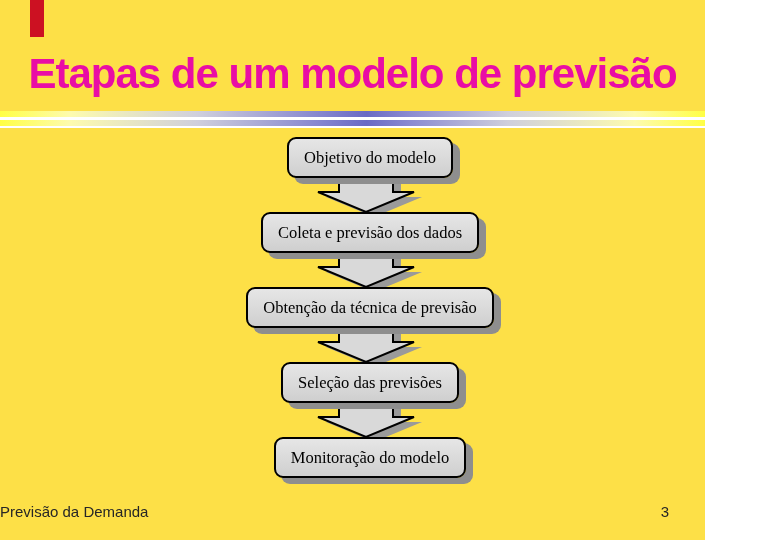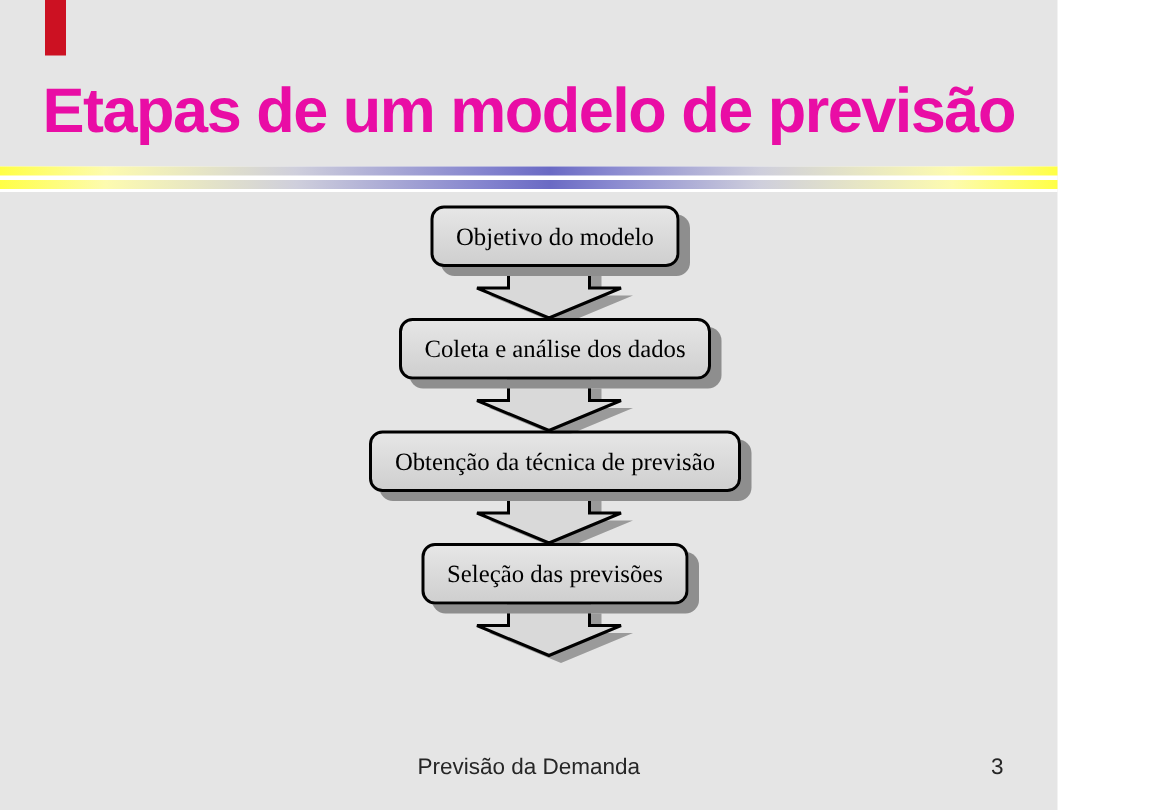--- a/index.html
+++ b/index.html
@@ -5,21 +5,21 @@
   html, body { margin: 0; padding: 0; }
   body {
     width: 780px; height: 540px;
     background: #ffffff;
     font-family: "Liberation Sans", sans-serif;
     overflow: hidden;
   }
   #slide {
     position: relative;
     width: 705px; height: 540px;
-    background: #e5e5e5;
+    background: #fde047;
   }
 
   
   .accent-bar {
     position: absolute;
     left: 30px; top: 0; width: 14px; height: 37px;
     background: #cc1122;
   }
 
   
@@ -80,21 +80,20 @@
     margin-bottom: 0px;
     z-index: 1;
     display: block;
   }
   .arrow-wrap svg { display: block; }
 
   
   .footer-title {
     position: absolute;
     top: 503px; left: 0; width: 100%;
-    text-align: center;
     font-size: 15px;
     color: #262626;
     font-family: "Liberation Sans", sans-serif;
   }
   .page-number {
     position: absolute;
     top: 503px; right: 36px;
     font-size: 15px;
     color: #262626;
     font-family: "Liberation Sans", sans-serif;
@@ -121,21 +120,21 @@
     </div>
 
     <div class="arrow-wrap">
       <svg width="106" height="41" viewBox="0 0 106 41">
         <polygon points="30,6 84,6 84,19 105,19 57,39 9,19 30,19" fill="#9a9a9a" stroke="none"></polygon>
         <polygon points="22,1 76,1 76,14 97,14 49,34 1,14 22,14" fill="#d9d9d9" stroke="#000000" stroke-width="2"></polygon>
       </svg>
     </div>
 
     <div class="step-box">
-      <span>Coleta e análise dos dados</span>
+      <span>Coleta e previsão dos dados</span>
     </div>
 
     <div class="arrow-wrap">
       <svg width="106" height="41" viewBox="0 0 106 41">
         <polygon points="30,6 84,6 84,19 105,19 57,39 9,19 30,19" fill="#9a9a9a" stroke="none"></polygon>
         <polygon points="22,1 76,1 76,14 97,14 49,34 1,14 22,14" fill="#d9d9d9" stroke="#000000" stroke-width="2"></polygon>
       </svg>
     </div>
 
     <div class="step-box">
@@ -153,19 +152,22 @@
       <span>Seleção das previsões</span>
     </div>
 
     <div class="arrow-wrap">
       <svg width="106" height="41" viewBox="0 0 106 41">
         <polygon points="30,6 84,6 84,19 105,19 57,39 9,19 30,19" fill="#9a9a9a" stroke="none"></polygon>
         <polygon points="22,1 76,1 76,14 97,14 49,34 1,14 22,14" fill="#d9d9d9" stroke="#000000" stroke-width="2"></polygon>
       </svg>
     </div>
 
+    <div class="step-box">
+      <span>Monitoração do modelo</span>
+    </div>
 
   </div>
 
   <div class="footer-title">Previsão da Demanda</div>
   <div class="page-number">3</div>
 
 </div>
 
 </body></html>

